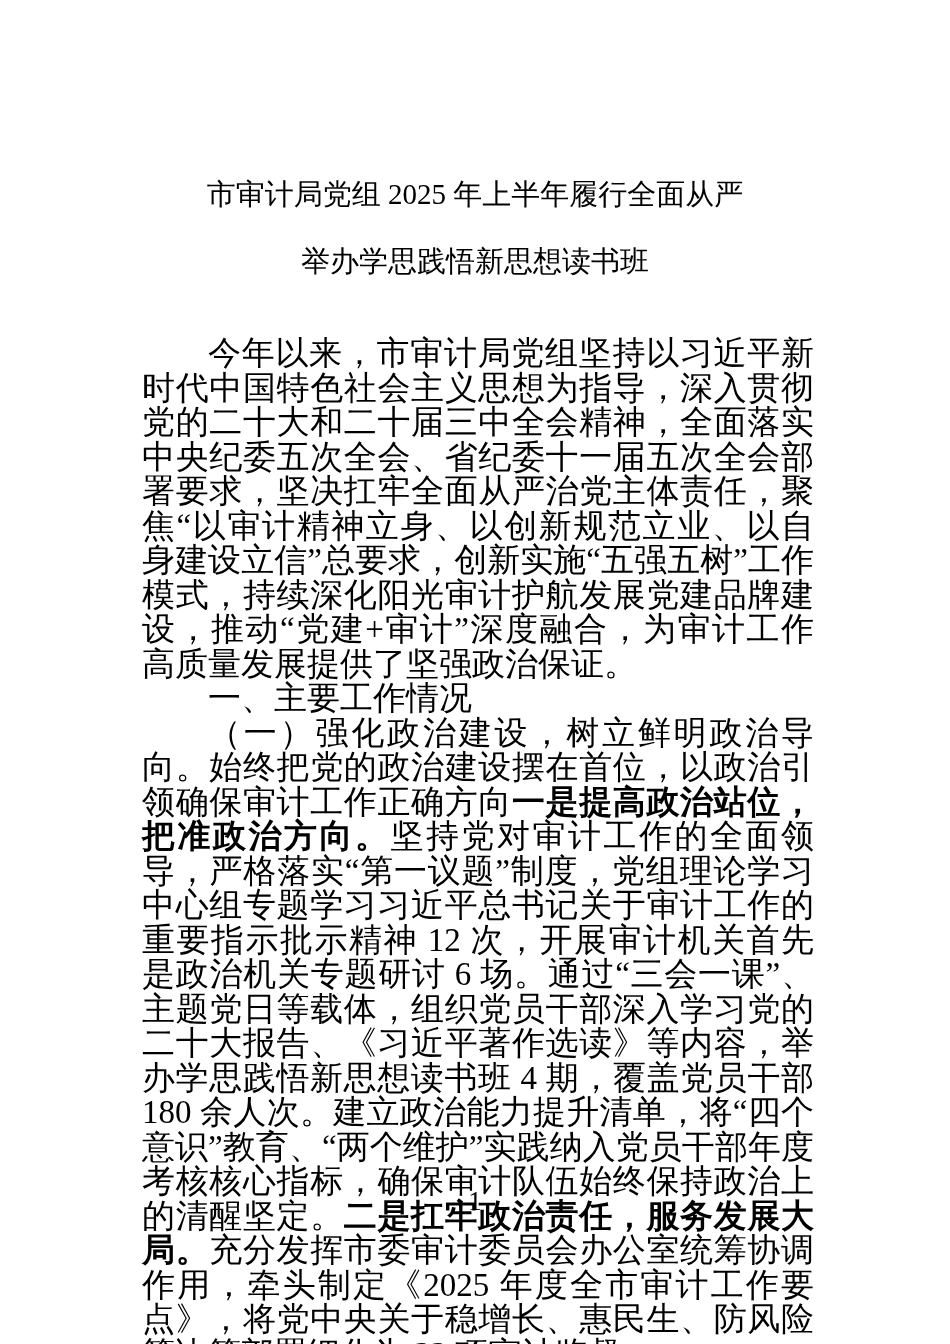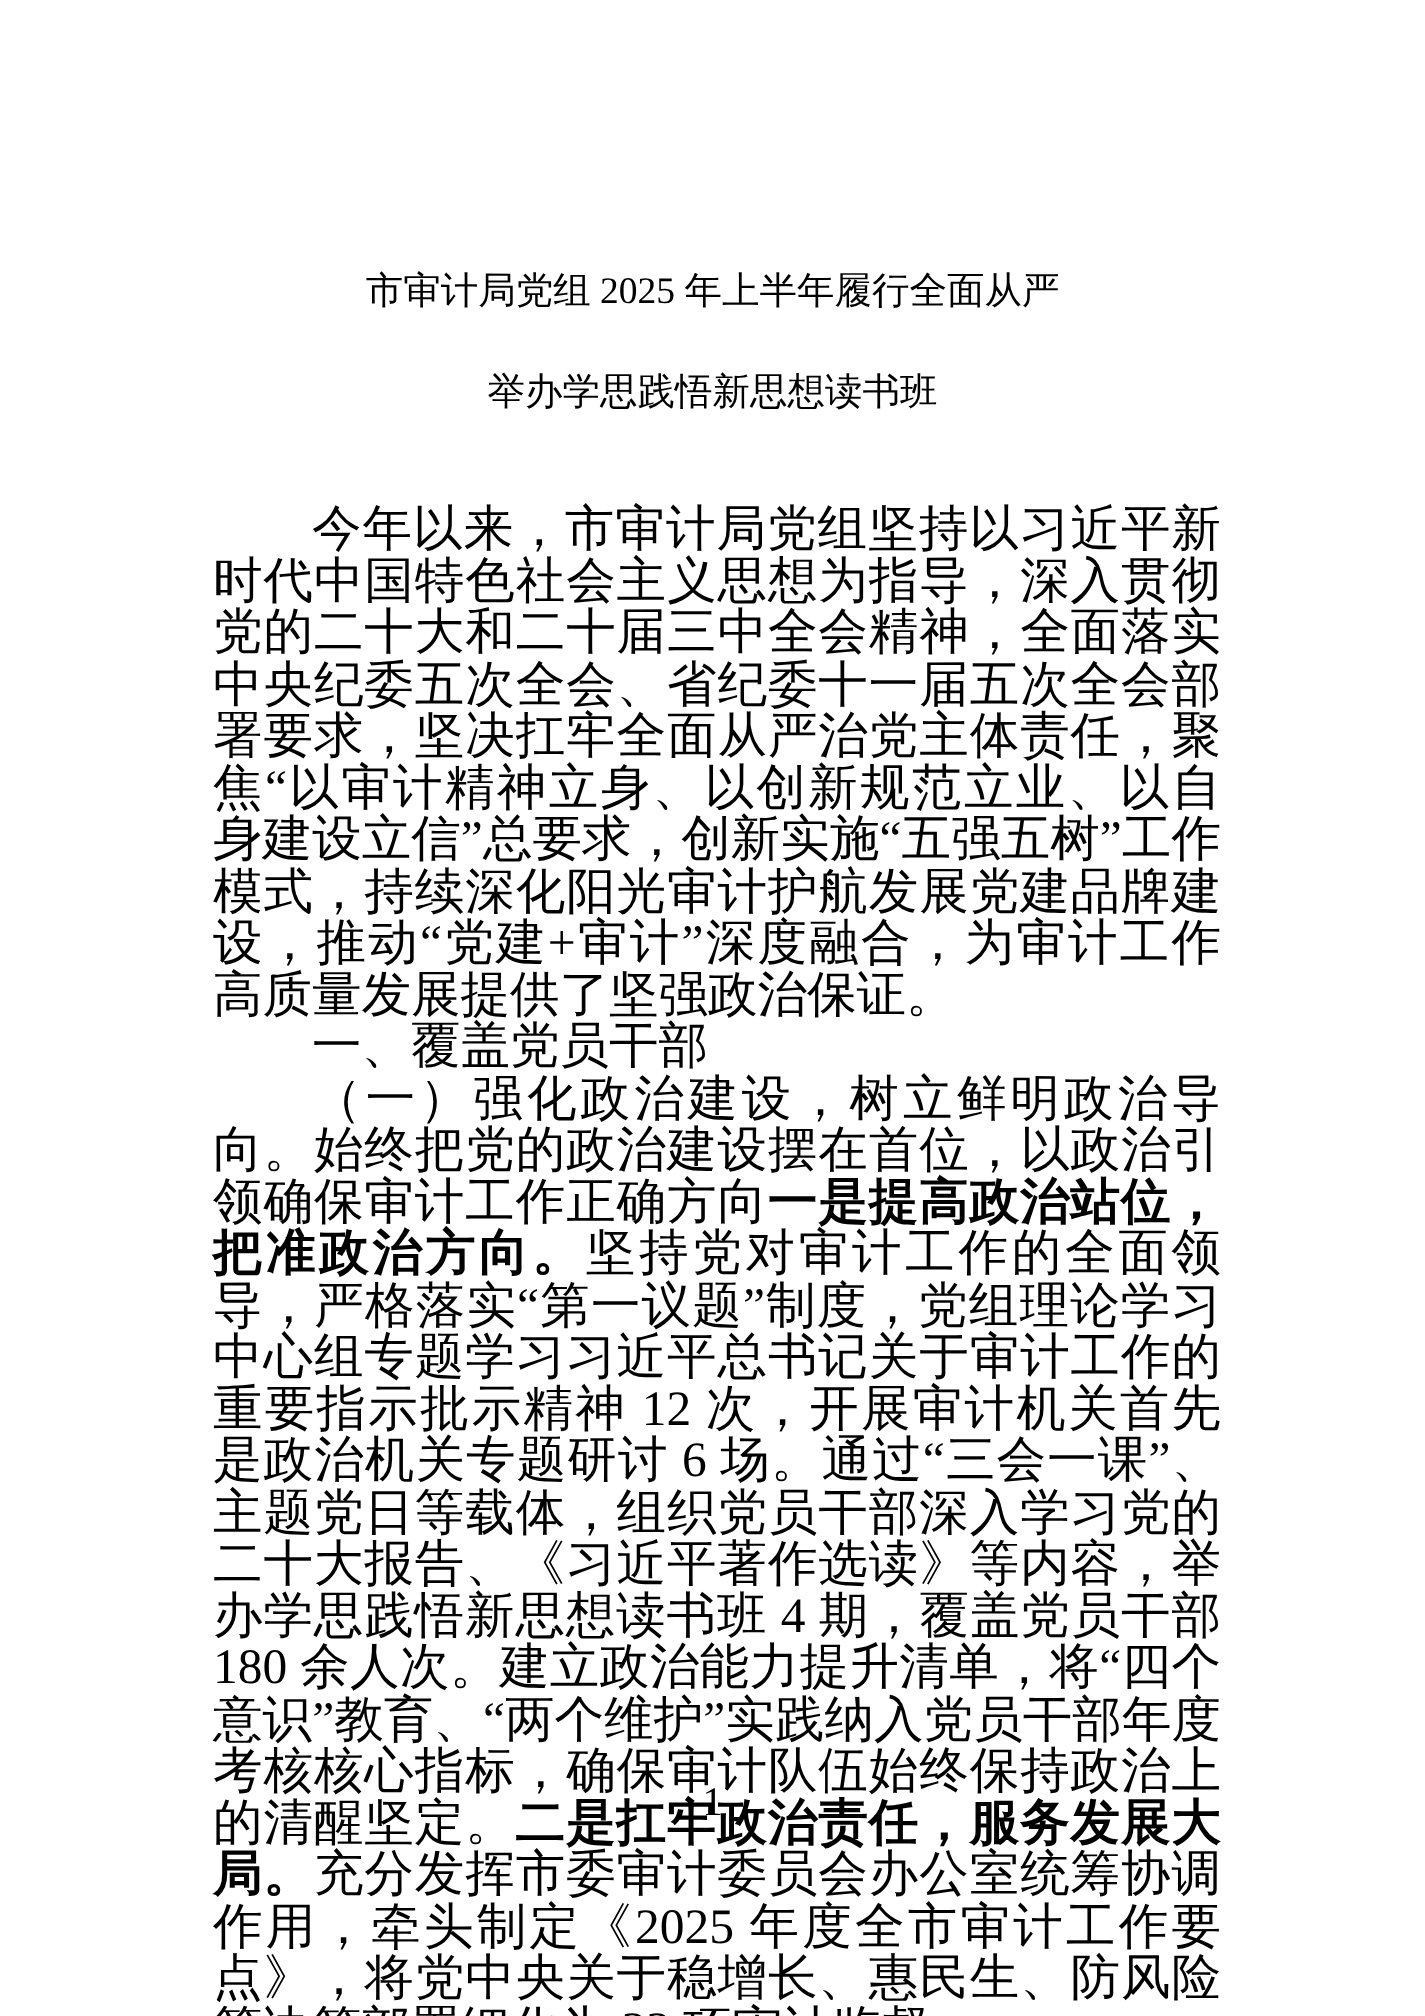--- a/index.html
+++ b/index.html
@@ -15,21 +15,21 @@
     color: #000000;
     font-family: "Liberation Serif", "DejaVu Serif", serif;
     overflow: hidden;
   }
   .doc-title {
     position: absolute;
     top: 161px;
     left: 0;
     width: 950px;
     text-align: center;
-    font-size: 25px;
+    font-size: 29px;
     line-height: 67px;
     font-weight: 500;
     color: #000000;
   }
   .doc-title .title-line {
     display: block;
     white-space: nowrap;
   }
   .body-text {
     position: absolute;
@@ -70,19 +70,19 @@
 
 <div class="page">
 
   <div class="doc-title">
     <span class="title-line">市审计局党组 2025 年上半年履行全面从严</span>
     <span class="title-line">举办学思践悟新思想读书班</span>
   </div>
 
   <div class="body-text">
       <p class="para indent"><span class="run">今年以来，市审计局党组坚持以习近平新时代中国特色社会主义思想为指导，深入贯彻党的二十大和二十届三中全会精神，全面落实中央纪委五次全会、省纪委十一届五次全会部署要求，坚决扛牢全面从严治党主体责任，聚焦“以审计精神立身、以创新规范立业、以自身建设立信”总要求，创新实施“五强五树”工作模式，持续深化阳光审计护航发展党建品牌建设，推动“党建+审计”深度融合，为审计工作高质量发展提供了坚强政治保证。</span></p>
-      <p class="para indent"><span class="run">一、覆盖党员干部</span></p>
+      <p class="para indent"><span class="run">一、主要工作情况</span></p>
       <p class="para indent"><span class="run">（一）强化政治建设，树立鲜明政治导向。始终把党的政治建设摆在首位，以政治引领确保审计工作正确方向</span><span class="run bold">一是提高政治站位，把准政治方向。</span><span class="run">坚持党对审计工作的全面领导，严格落实“第一议题”制度，党组理论学习中心组专题学习习近平总书记关于审计工作的重要指示批示精神 12 次，开展审计机关首先是政治机关专题研讨 6 场。通过“三会一课”、主题党日等载体，组织党员干部深入学习党的二十大报告、《习近平著作选读》等内容，举办学思践悟新思想读书班 4 期，覆盖党员干部 180 余人次。建立政治能力提升清单，将“四个意识”教育、“两个维护”实践纳入党员干部年度考核核心指标，确保审计队伍始终保持政治上的清醒坚定。</span><span class="run bold">二是扛牢政治责任，服务发展大局。</span><span class="run">充分发挥市委审计委员会办公室统筹协调作用，牵头制定《2025 年度全市审计工作要点》，将党中央关于稳增长、惠民生、防风险等决策部署细化为 32 项审计监督</span></p>
     </div>
 
   <div class="page-number">1</div>
 
 </div>
 
 </body></html>

